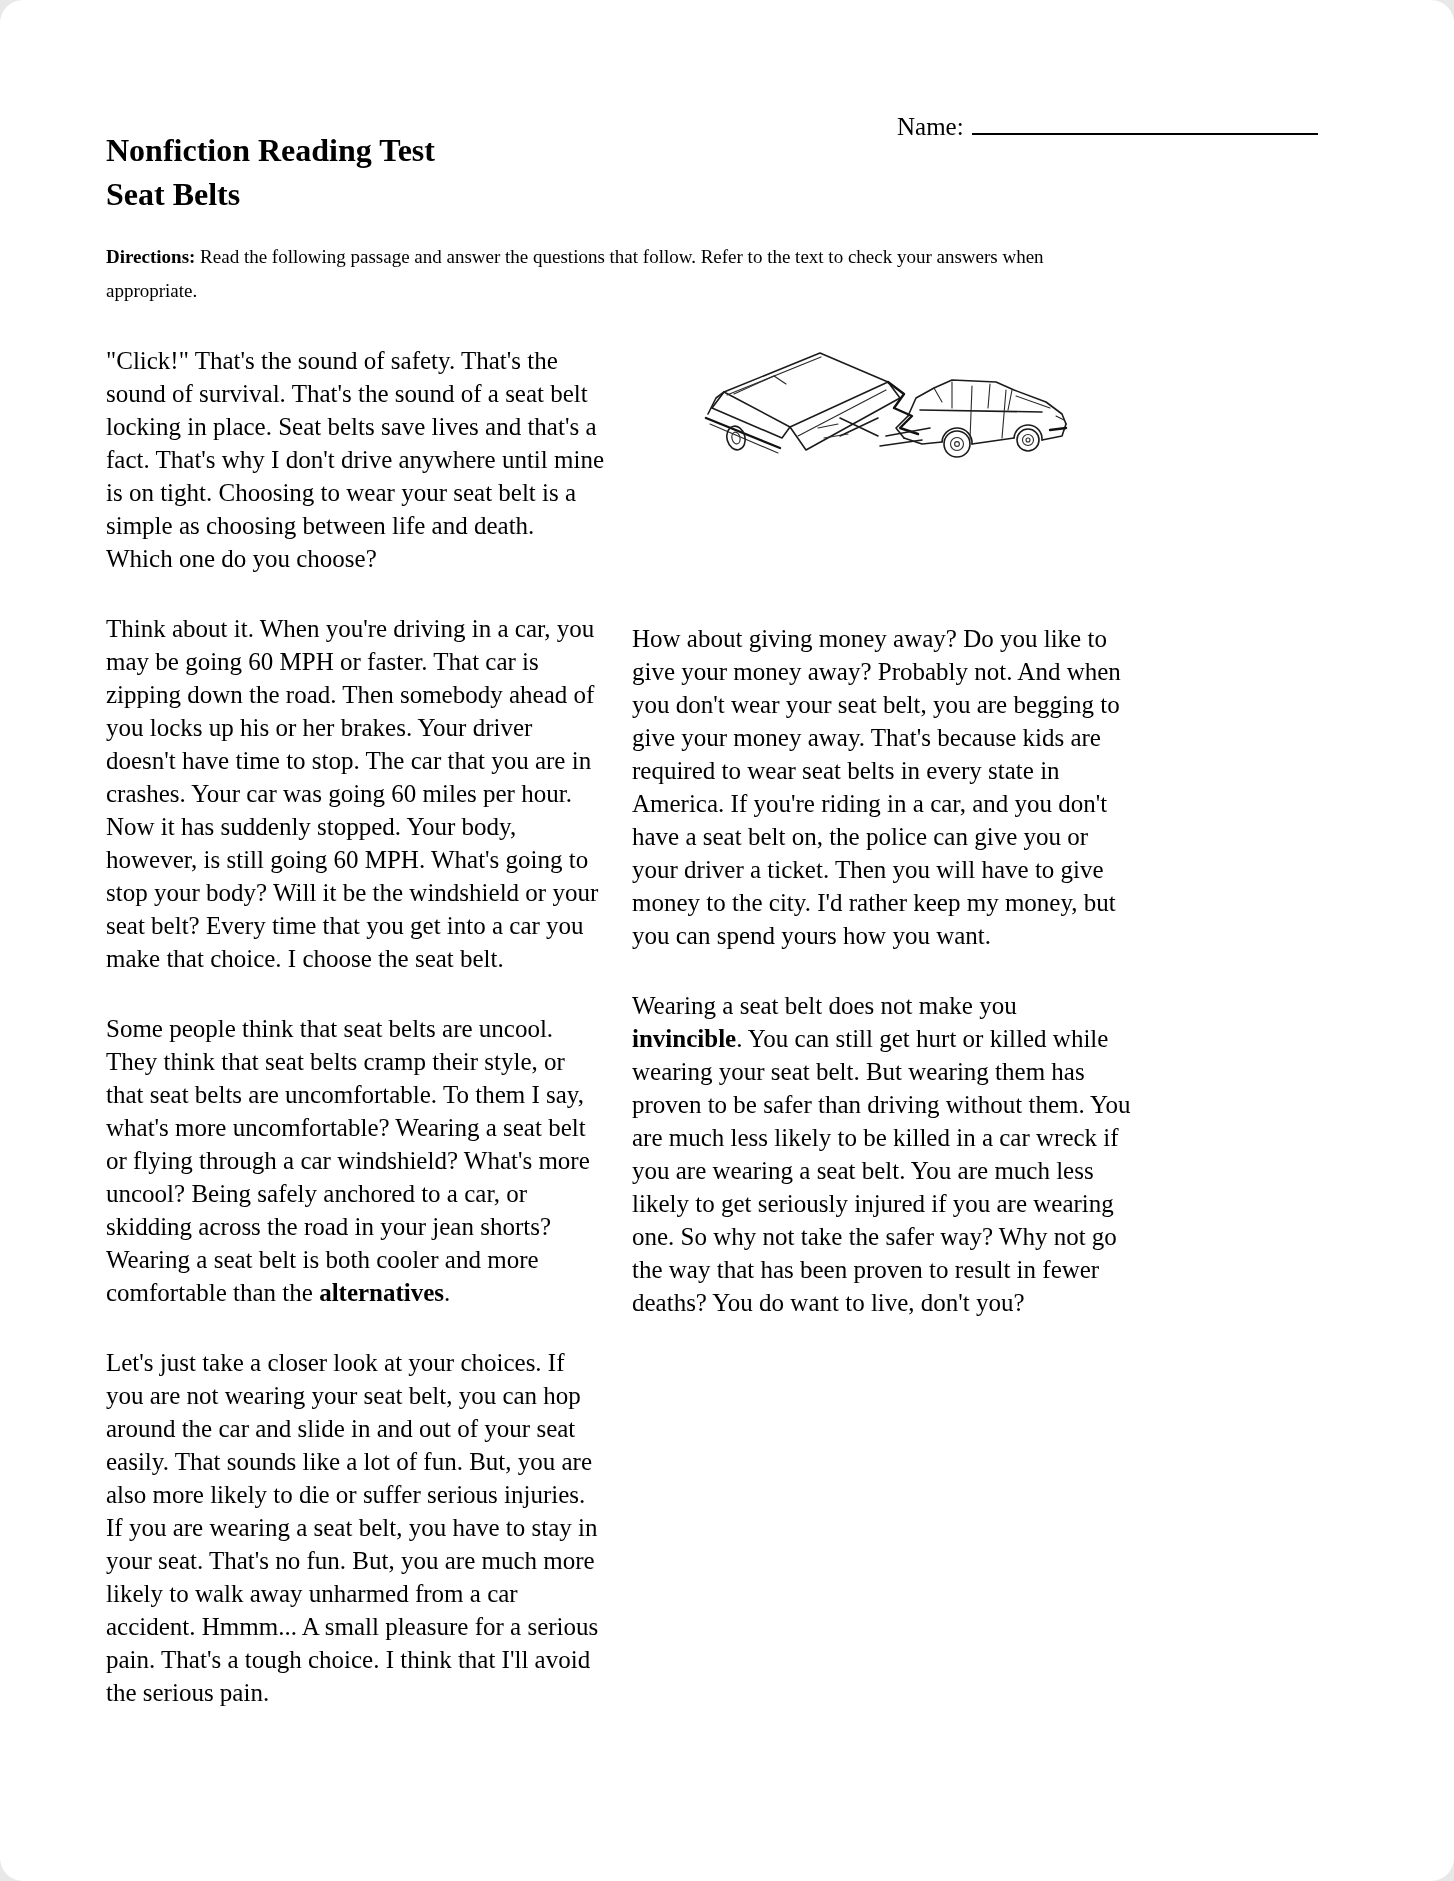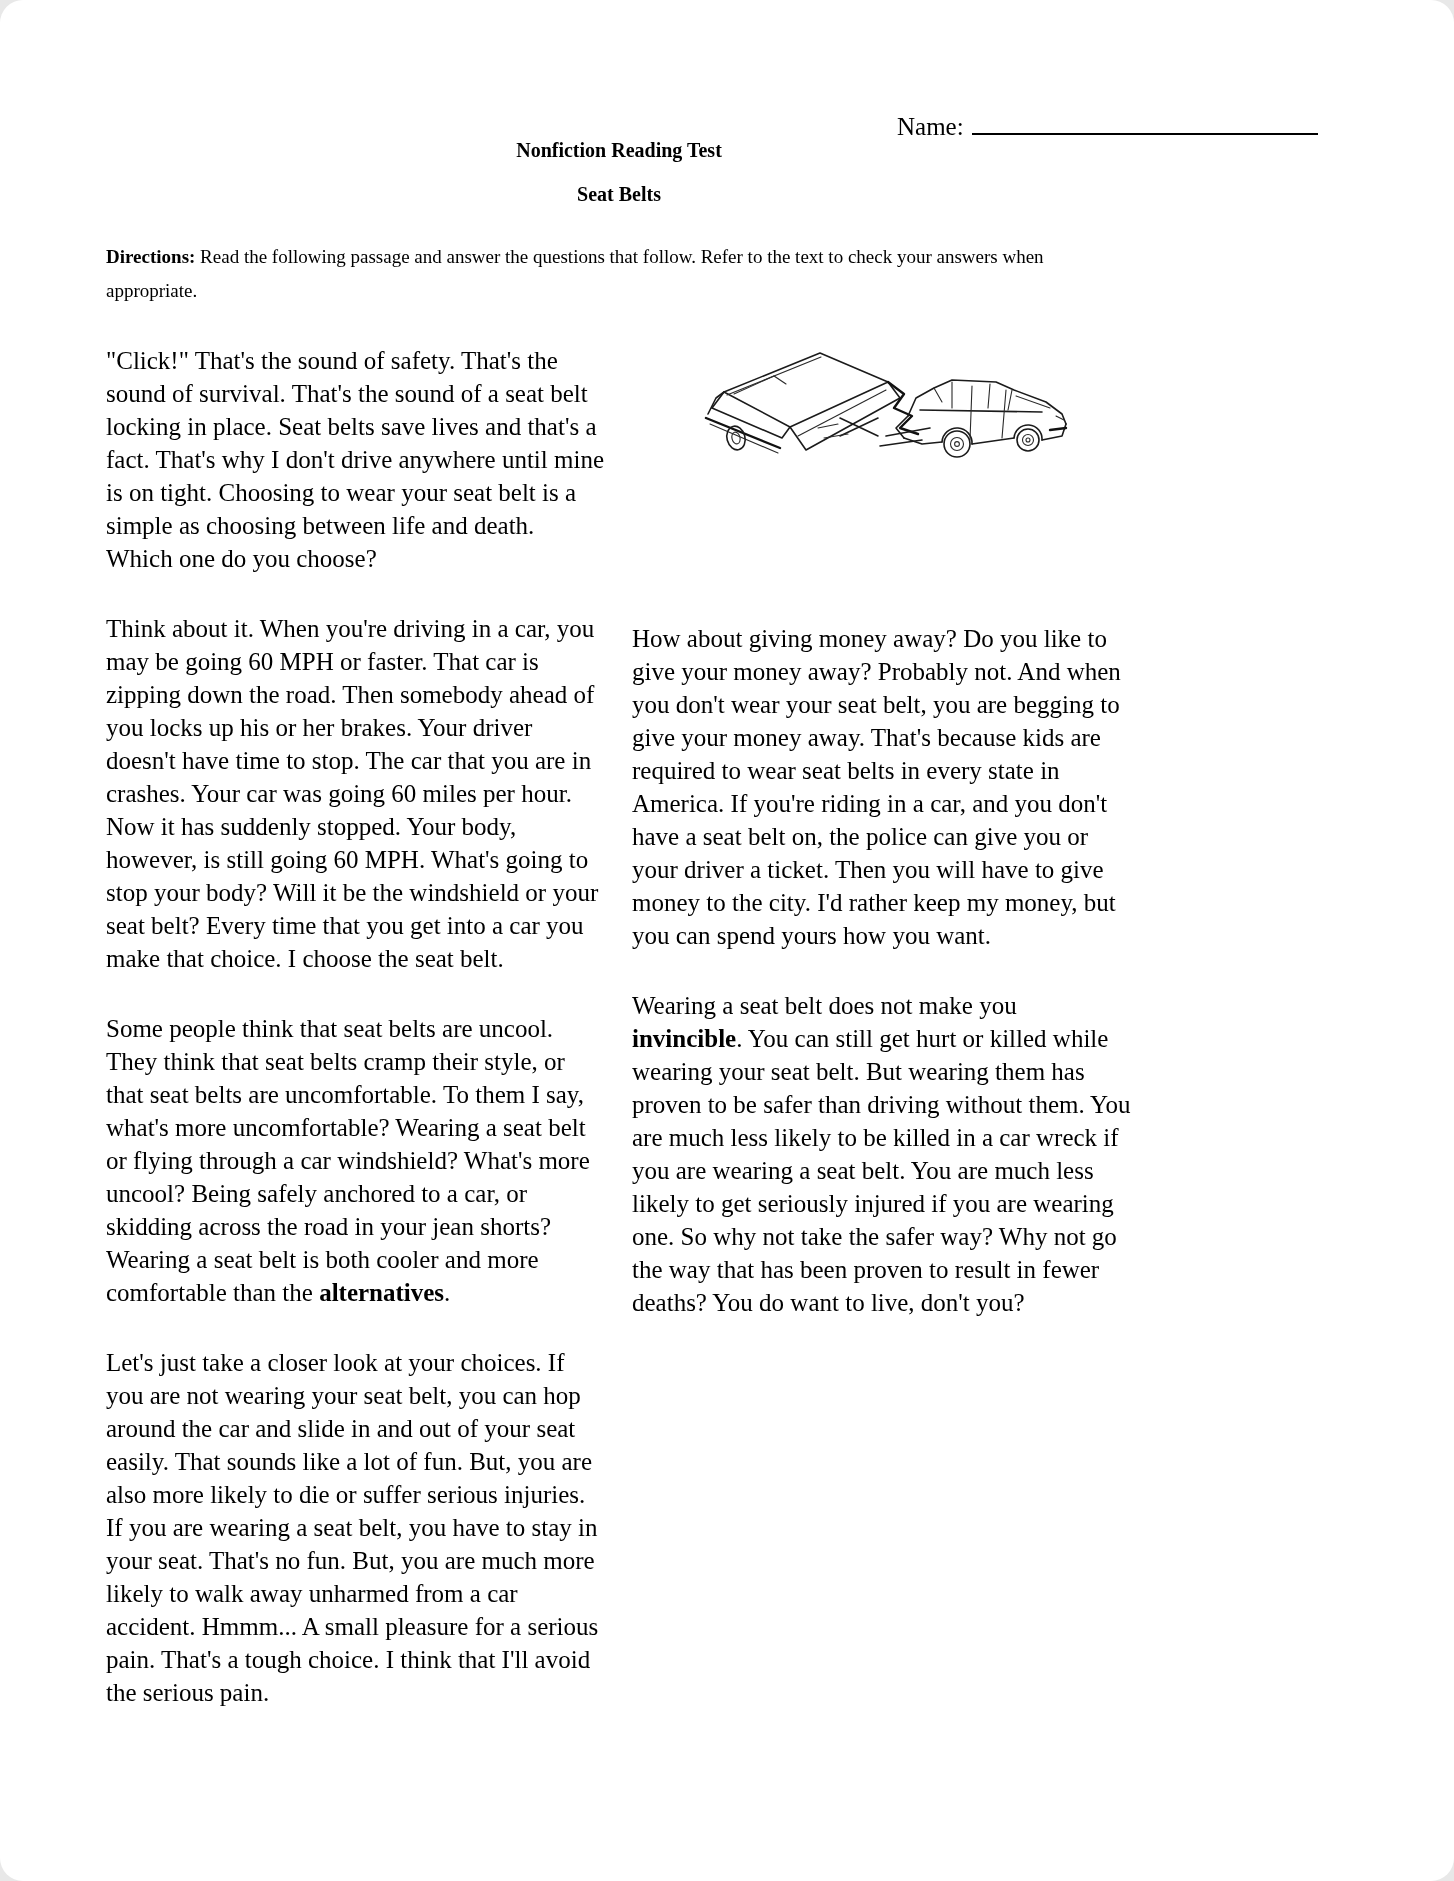--- a/index.html
+++ b/index.html
@@ -28,21 +28,21 @@
     height: 1em;
     margin-left: 8px;
     vertical-align: baseline;
   }
   .content {
     position: absolute;
     left: 106px;
     top: 128px;
     width: 1026px;
   }
-  .title-block { font-weight: bold; font-size: 20px; line-height: 44px; text-align: center; }
+  .title-block { font-weight: bold; font-size: 32px; line-height: 44px; }
   .directions {
     margin-top: 24px;
     font-size: 19px;
     line-height: 34px;
   }
   .columns {
     display: flex;
     gap: 26px;
     margin-top: 36px;
   }

